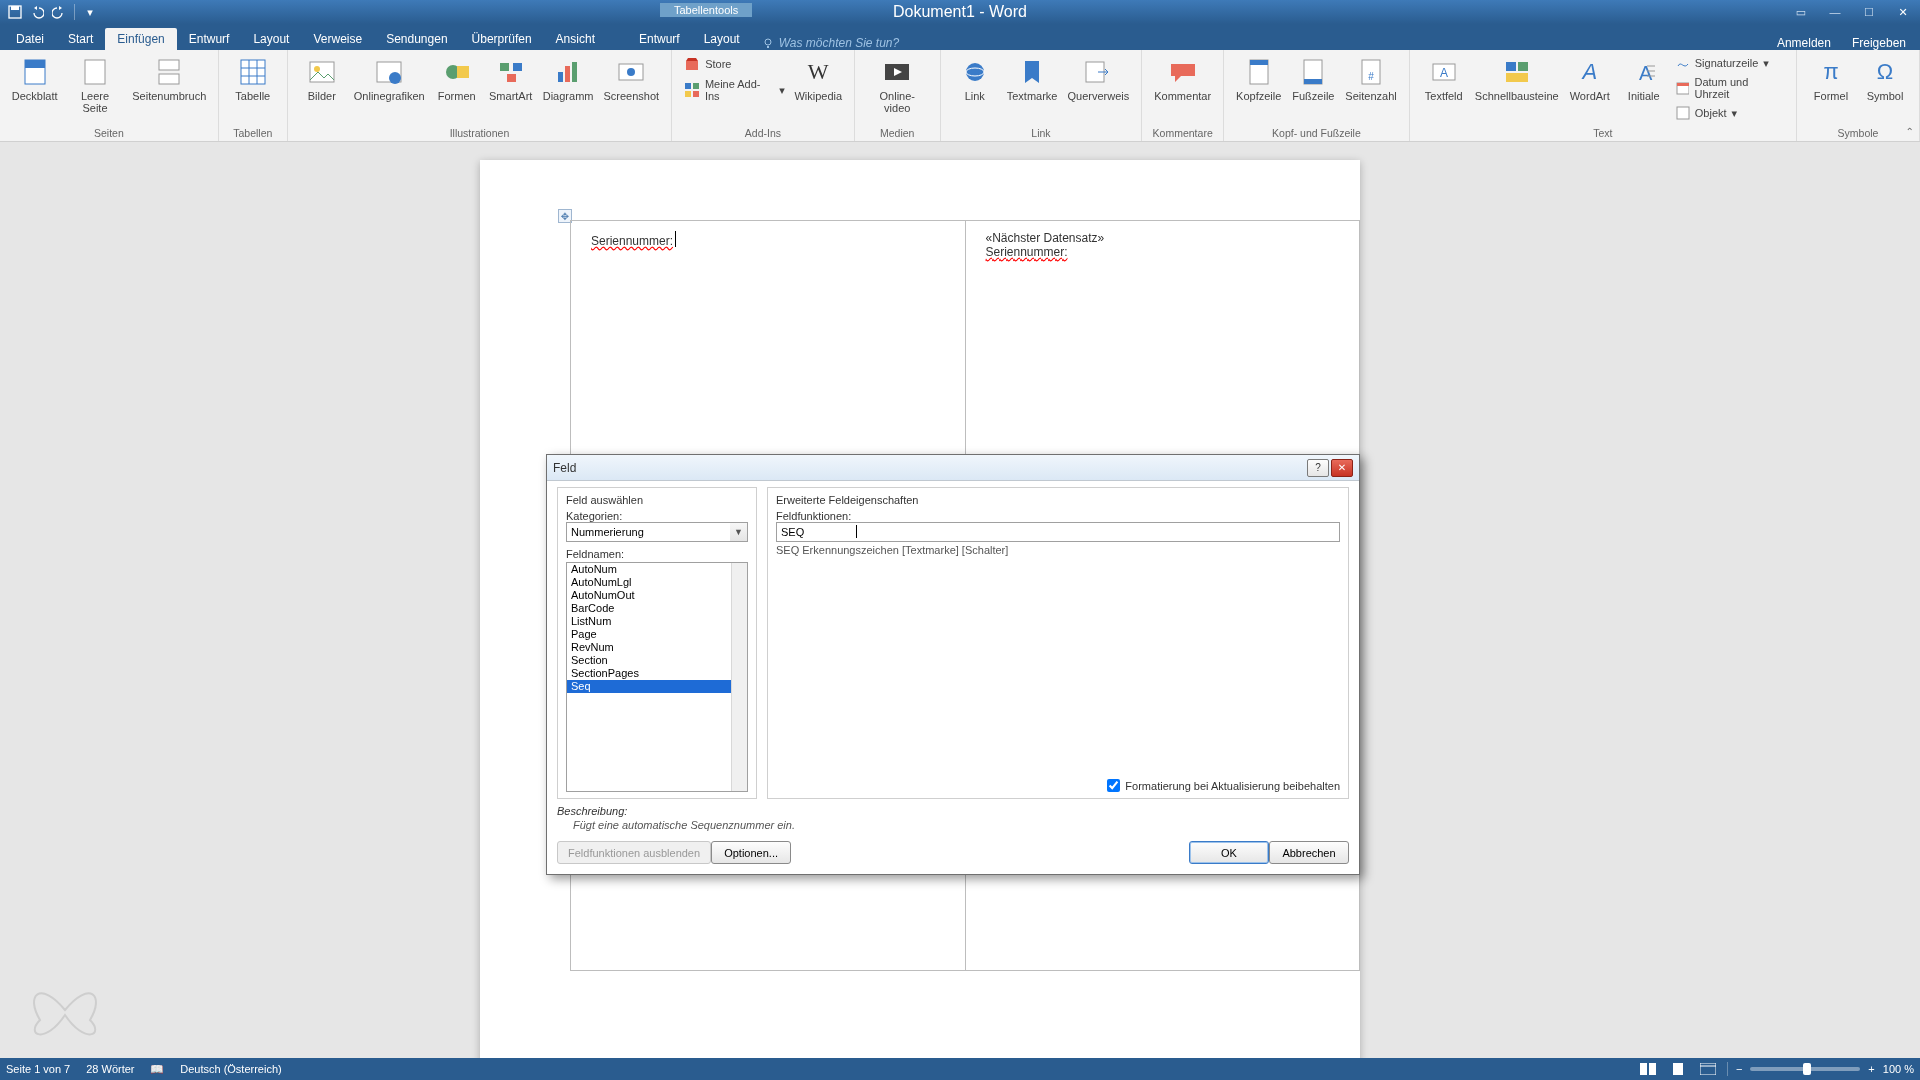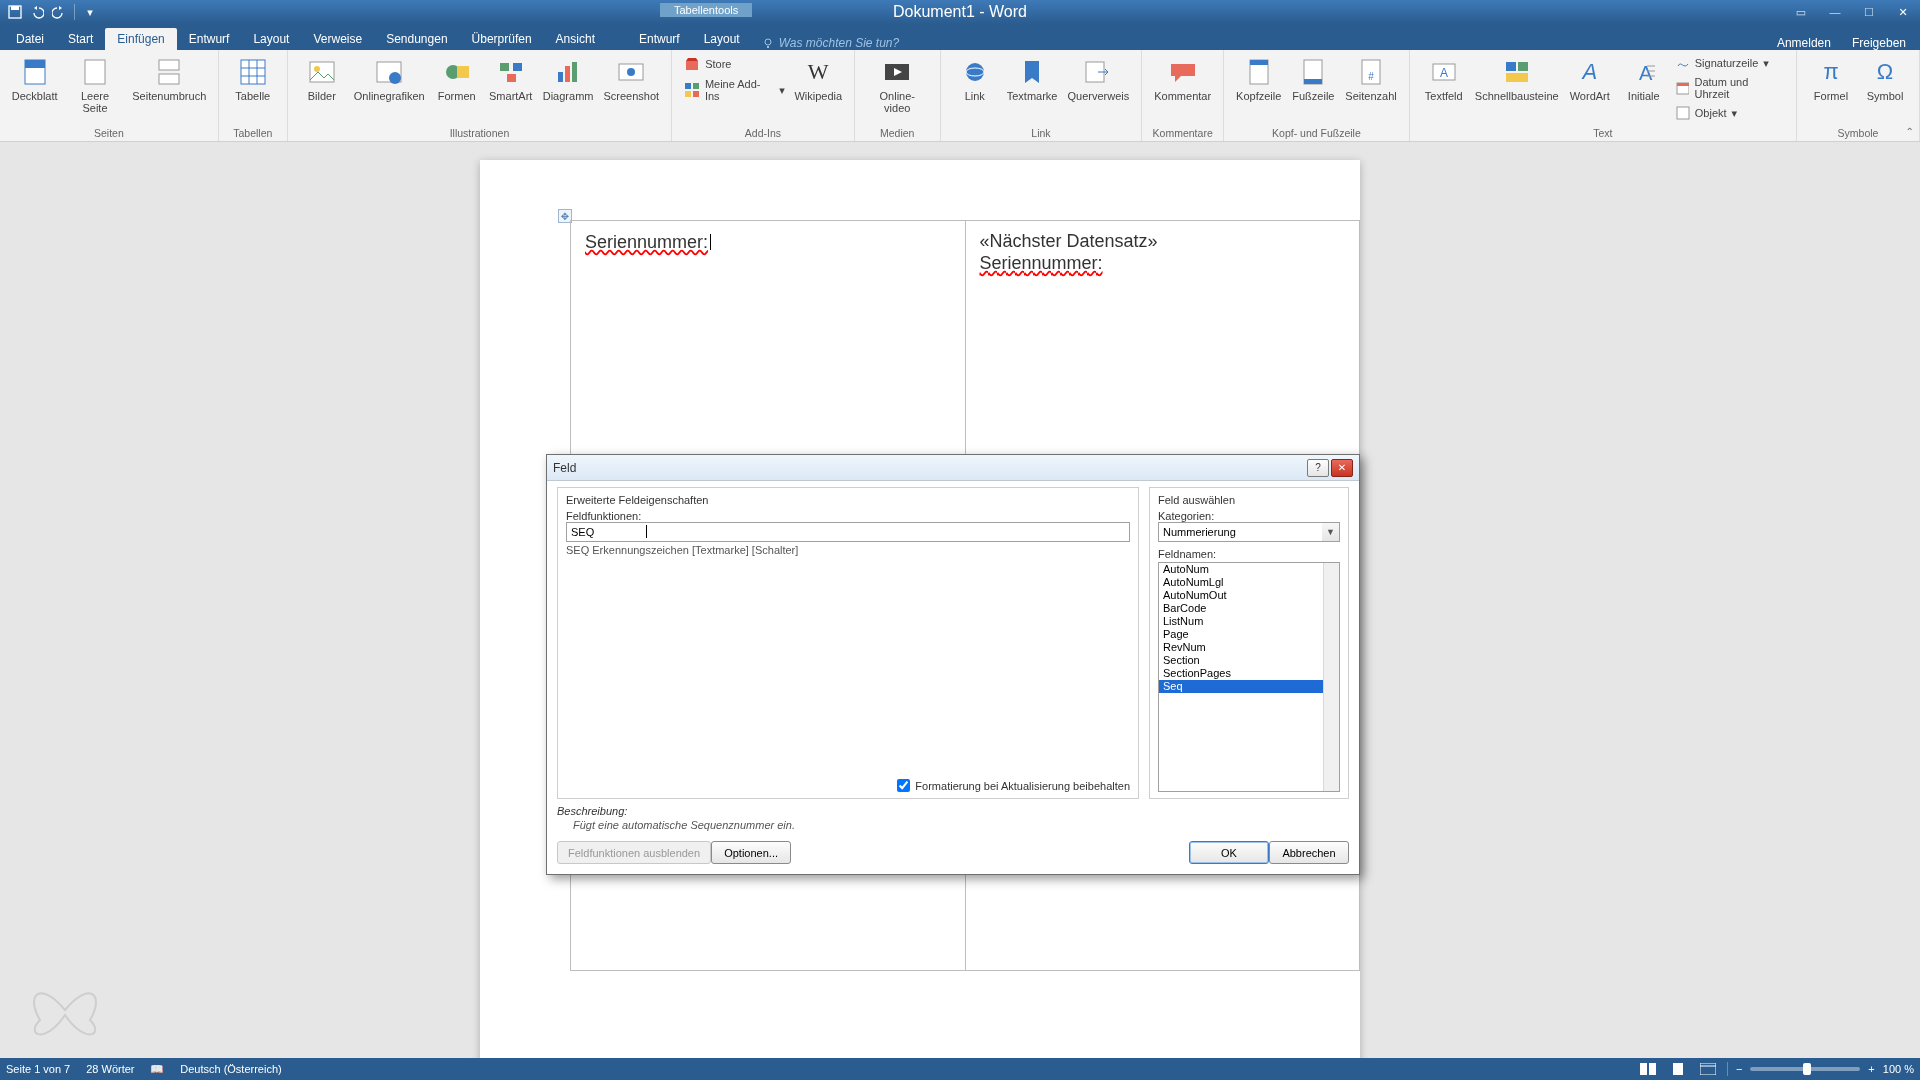--- a/index.html
+++ b/index.html
@@ -37,21 +37,21 @@
 .rb-col { display:flex; flex-direction:column; gap:2px; }
 .collapse-caret { position:absolute; right:6px; bottom:4px; font-size:10px; color:#666; cursor:pointer;}
 
 
 svg { display: block; }
 
 
 .docarea { position: relative; background: #e6e6e6; height: calc(100% - 24px - 26px - 92px - 22px); overflow: hidden; }
 .page { position: absolute; left: 480px; top: 18px; width: 880px; height: 1100px; background: #fff; box-shadow: 0 2px 8px rgba(0,0,0,.25); }
 .page table { position: absolute; top: 60px; left: 90px; border-collapse: collapse; }
-.page td { border: 1px solid #bdbdbd; width: 420px; height: 250px; vertical-align: top; padding: 10px 14px; font-family: Calibri, sans-serif; font-size: 18px; color:#333; }
+.page td { border: 1px solid #bdbdbd; width: 420px; height: 250px; vertical-align: top; padding: 10px 20px; font-family: Calibri, sans-serif; font-size: 12px; color:#333; }
 .mm-field { color:#333; }
 .snum { text-decoration: underline; text-decoration-color: red; text-decoration-style: wavy; }
 .cursor-ins { display:inline-block; width:1px; height:16px; background:#000; vertical-align:-2px; margin-left:2px;}
 .table-handle { position:absolute; top:49px; left:78px; width:14px; height:14px; border:1px solid #9fb6d0; background:#eef4fb; display:flex; align-items:center; justify-content:center; font-size:10px; color:#5582b3; cursor:move;}
 
 
 .overlay-dialog { position: absolute; left: 546px; top: 312px; width: 814px; background: #ffffff; border: 1px solid #707070; box-shadow: 4px 4px 10px rgba(0,0,0,.4); }
 .dlg-title { height: 26px; background: linear-gradient(#f0f6fc,#dbe8f5); display: flex; align-items: center; padding: 0 6px; font-size: 12px; color: #333; border-bottom:1px solid #c0c8d0;}
 .dlg-title .dlg-btns { margin-left: auto; display: flex; gap: 2px; }
 .dlg-title .dlg-btns div { width: 22px; height: 18px; border: 1px solid #7a7a7a; display:flex; align-items:center; justify-content:center; font-size:10px; border-radius:2px; background: linear-gradient(#fdfdfd,#e5e5e5); }
@@ -501,34 +501,20 @@
   <div class="overlay-dialog">
     <div class="dlg-title">
       <span>Feld</span>
       <div class="dlg-btns">
         <div>?</div>
         <div class="closebtn">✕</div>
       </div>
     </div>
     <div class="dlg-body">
       <div class="dlg-columns">
-        <div class="col right" style="display:flex;flex-direction:column;">
-          <div class="sect-label">Erweiterte Feldeigenschaften</div>
-          <div class="lbl">Feldfunktionen:</div>
-          <div style="position:relative;">
-            <input class="inp" value="SEQ" style="">
-            <span class="text-caret" style="position:absolute; left:78px; top:3px;"></span>
-          </div>
-          <div class="hint">SEQ Erkennungszeichen [Textmarke] [Schalter]</div>
-          <div style="flex:1;"></div>
-          <label class="chk" style="align-self:flex-end; margin-top:8px;">
-            <input type="checkbox" checked="" style="">
-            <span>Formatierung bei Aktualisierung beibehalten</span>
-          </label>
-        </div>
         <div class="col left">
           <div class="sect-label">Feld auswählen</div>
           <div class="lbl">Kategorien:</div>
           <div class="select-wrap">
             <input class="inp" readonly="" value="Nummerierung" style="">
             <div class="select-caret">▼</div>
           </div>
           <div class="lbl" style="margin-top:6px;">Feldnamen:</div>
           <div class="listbox">
             <ul>
@@ -539,20 +525,34 @@
               <li>ListNum</li>
               <li>Page</li>
               <li>RevNum</li>
               <li>Section</li>
               <li>SectionPages</li>
               <li class="sel">Seq</li>
             </ul>
             <div class="scrollbit"></div>
           </div>
         </div>
+        <div class="col right" style="display:flex;flex-direction:column;">
+          <div class="sect-label">Erweiterte Feldeigenschaften</div>
+          <div class="lbl">Feldfunktionen:</div>
+          <div style="position:relative;">
+            <input class="inp" value="SEQ" style="">
+            <span class="text-caret" style="position:absolute; left:78px; top:3px;"></span>
+          </div>
+          <div class="hint">SEQ Erkennungszeichen [Textmarke] [Schalter]</div>
+          <div style="flex:1;"></div>
+          <label class="chk" style="align-self:flex-end; margin-top:8px;">
+            <input type="checkbox" checked="" style="">
+            <span>Formatierung bei Aktualisierung beibehalten</span>
+          </label>
+        </div>
       </div>
       <div class="desc">Beschreibung:</div>
       <div class="desc-text">Fügt eine automatische Sequenznummer ein.</div>
       <div class="dlg-bottom">
         <button class="btn" disabled="">Feldfunktionen ausblenden</button>
         <button class="btn">Optionen...</button>
         <div class="spacer"></div>
         <button class="btn primary">OK</button>
         <button class="btn">Abbrechen</button>
       </div>

